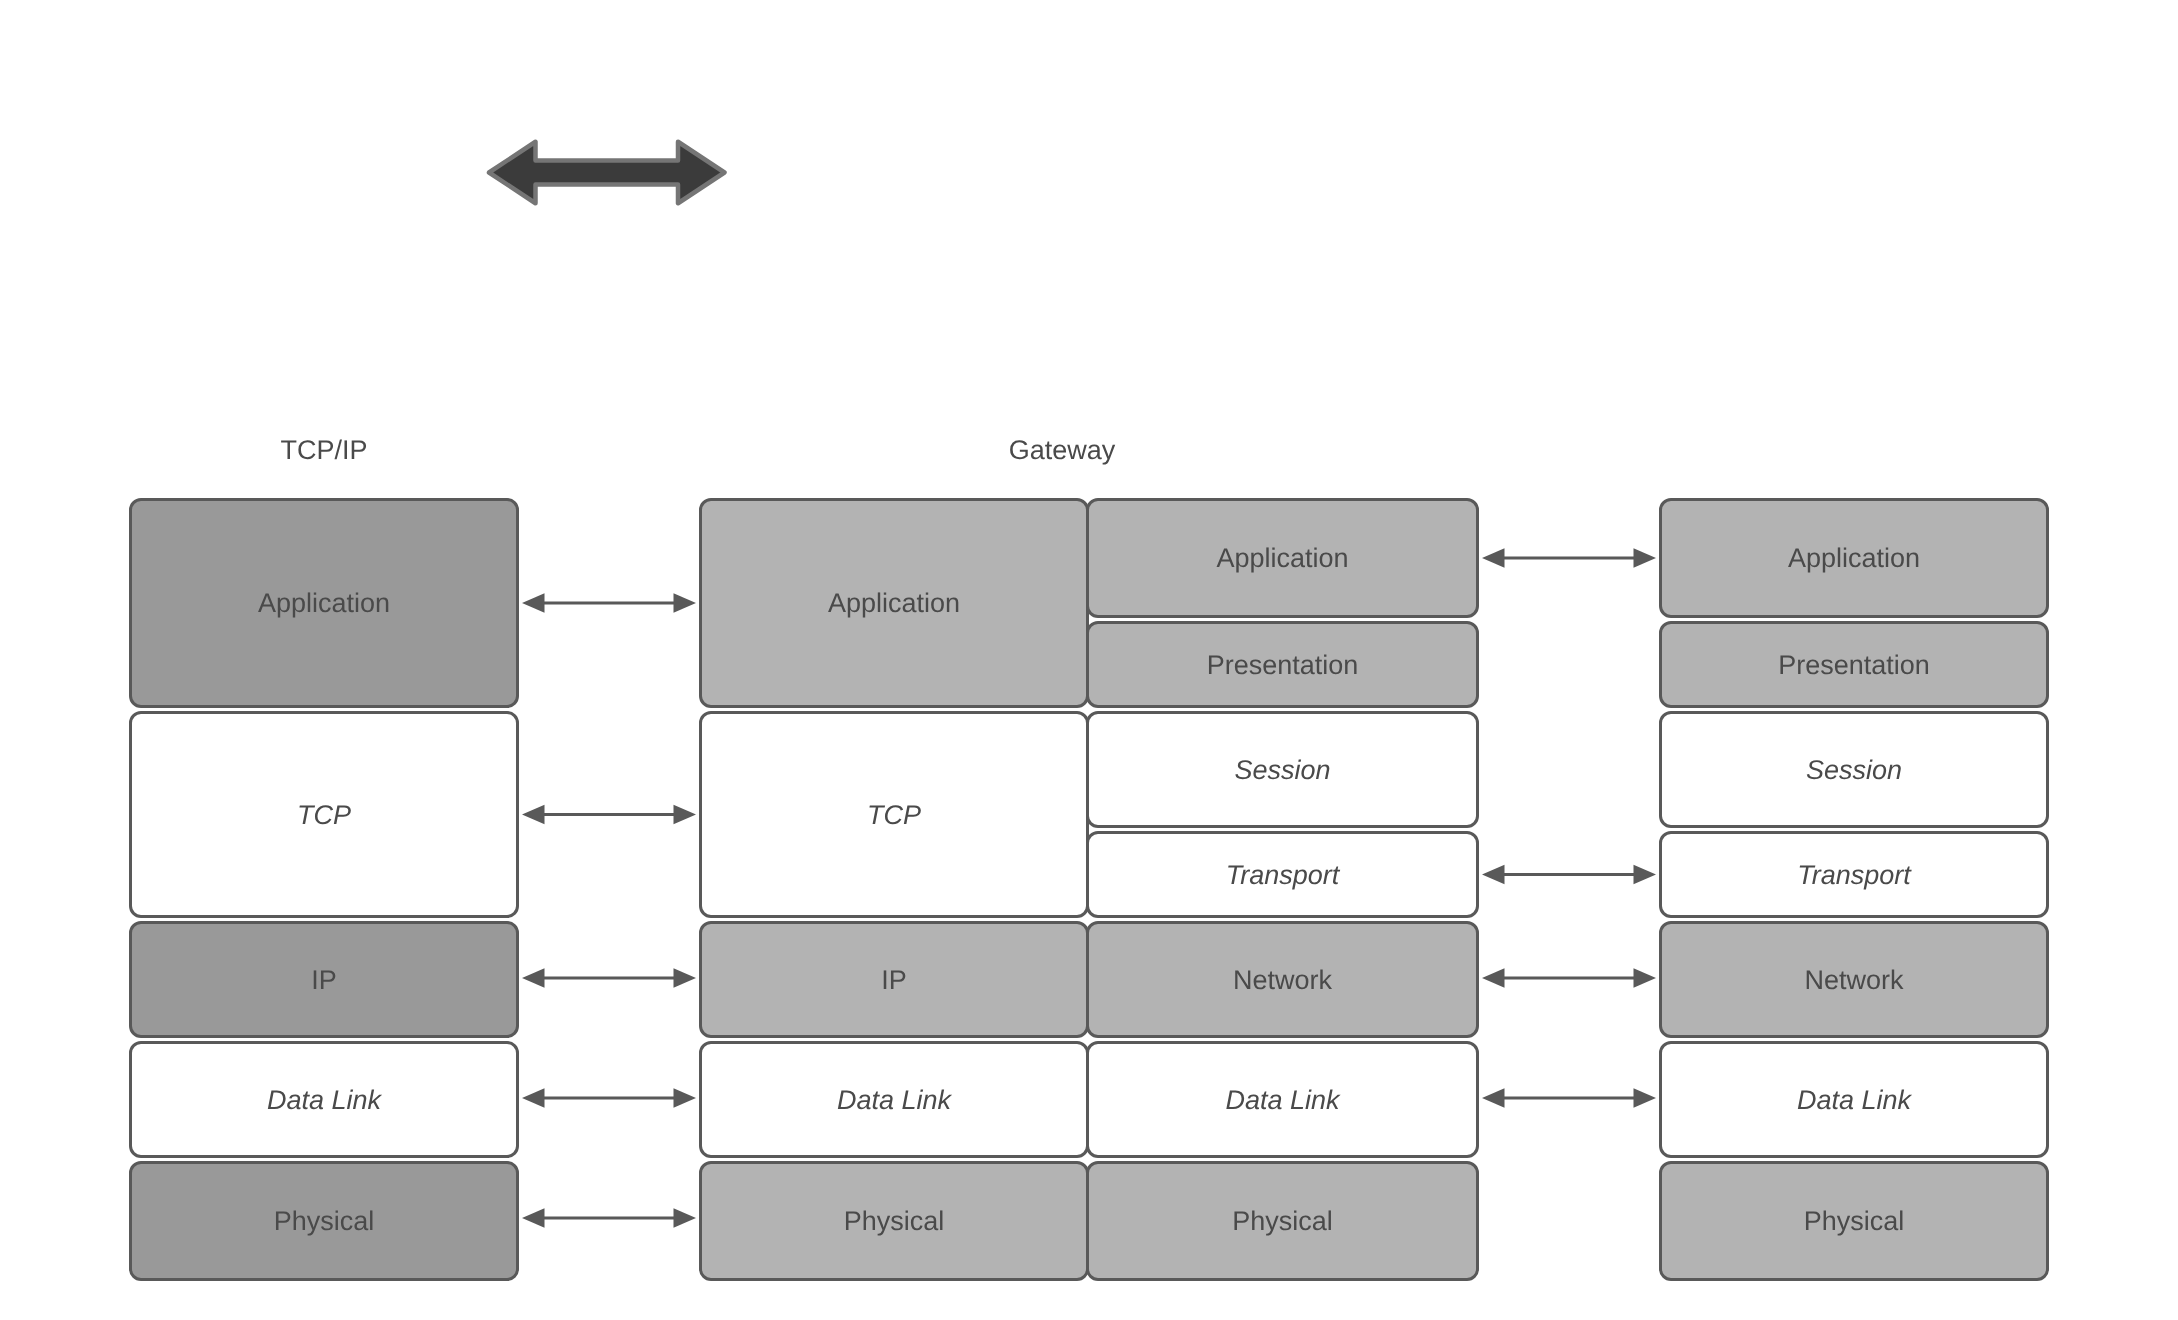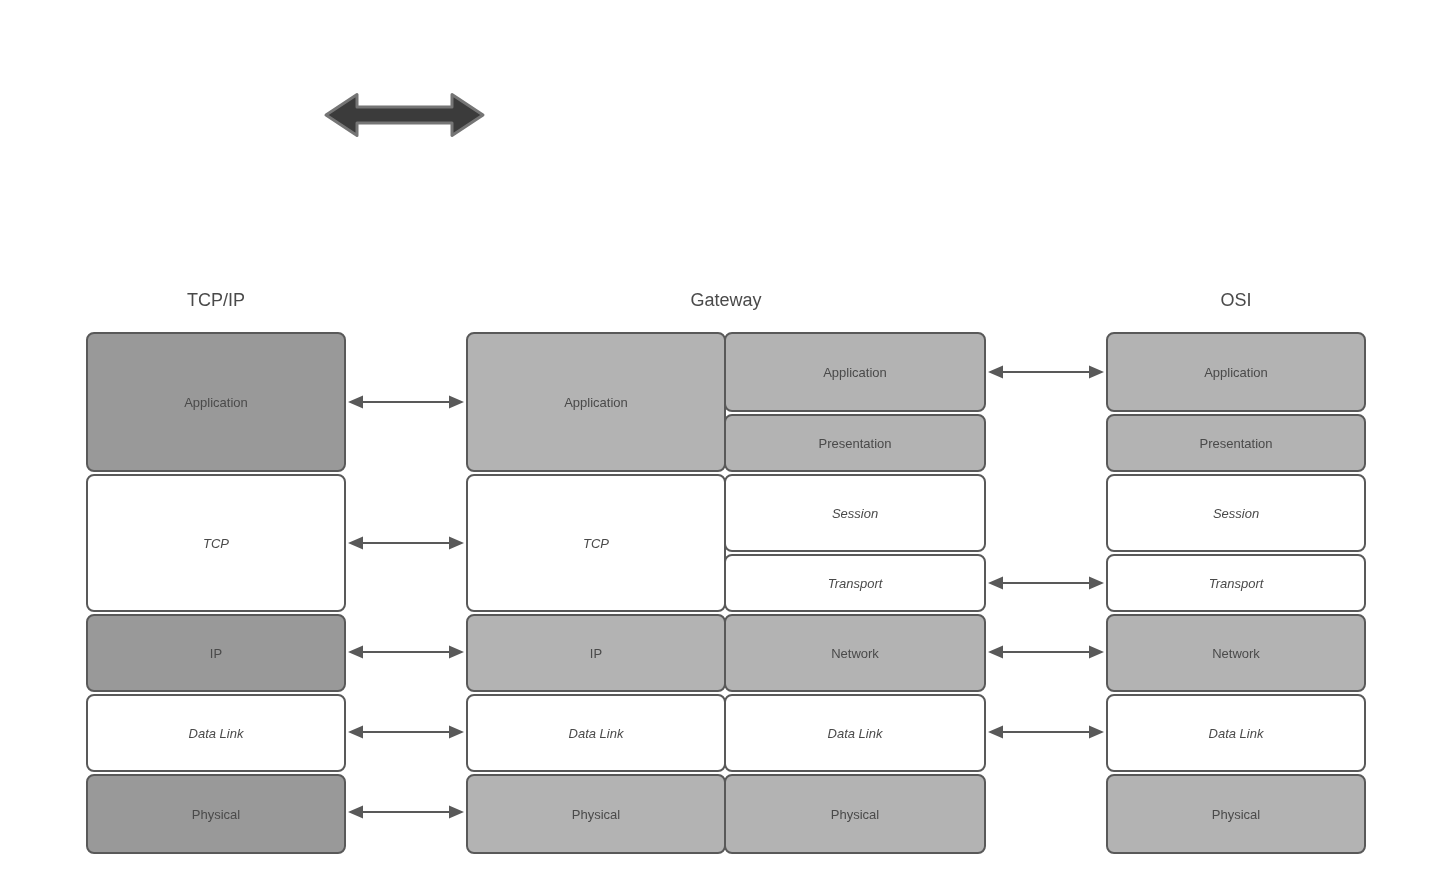--- a/index.html
+++ b/index.html
@@ -36,21 +36,21 @@
     color: var(--text-color);
   }
   .box {
     position: absolute;
     box-sizing: border-box;
     border: 2.5px solid var(--box-border);
     border-radius: 8px;
     display: flex;
     align-items: center;
     justify-content: center;
-    font-size: 13px;
+    font-size: 18px;
     color: var(--text-color);
     text-align: center;
   }
   .fill-dark  { background: var(--box-fill-dark); }
   .fill-light { background: var(--box-fill-light); }
   .fill-white { background: var(--box-fill-white); font-style: italic; }
   .overlay {
     position: absolute;
     left: 0;
     top: 0;
@@ -118,22 +118,21 @@
       <polygon points="1104,618 1089,611.5 1089,624.5"></polygon>
     </g>
     <g>
       <line x1="1001" y1="698" x2="1091" y2="698"></line>
       <polygon points="988,698 1003,691.5 1003,704.5"></polygon>
       <polygon points="1104,698 1089,691.5 1089,704.5"></polygon>
     </g>
   </svg>
 
   <div class="col-header" style="left:86px; top:252px; width:260px">TCP/IP</div>
-  <div class="col-header" style="left:466px; top:252px; width:520px">Gateway</div>
-  <div class="col-header" style="left:1106px; top:252px; width:260px">OSI</div>
+  <div class="col-header" style="left:448px; top:252px; width:520px">Gateway</div>
 
   <div class="box fill-dark" style="left:86px; top:298px; width:260px; height:140px">Application</div>
   <div class="box fill-white" style="left:86px; top:440px; width:260px; height:138px">TCP</div>
   <div class="box fill-dark" style="left:86px; top:580px; width:260px; height:78px">IP</div>
   <div class="box fill-white" style="left:86px; top:660px; width:260px; height:78px">Data Link</div>
   <div class="box fill-dark" style="left:86px; top:740px; width:260px; height:80px">Physical</div>
 
   <div class="box fill-light" style="left:466px; top:298px; width:260px; height:140px">Application</div>
   <div class="box fill-white" style="left:466px; top:440px; width:260px; height:138px">TCP</div>
   <div class="box fill-light" style="left:466px; top:580px; width:260px; height:78px">IP</div>

